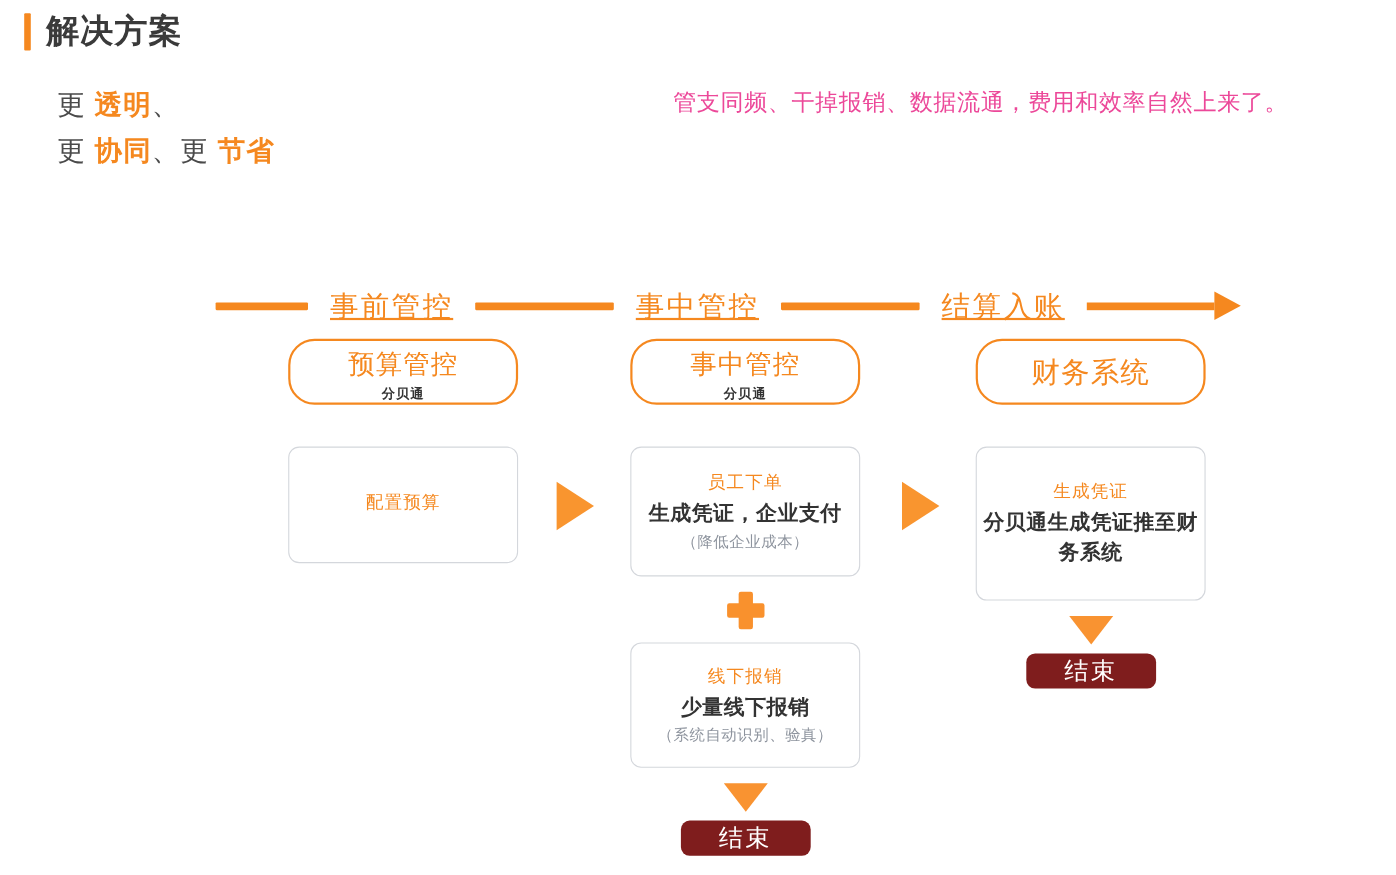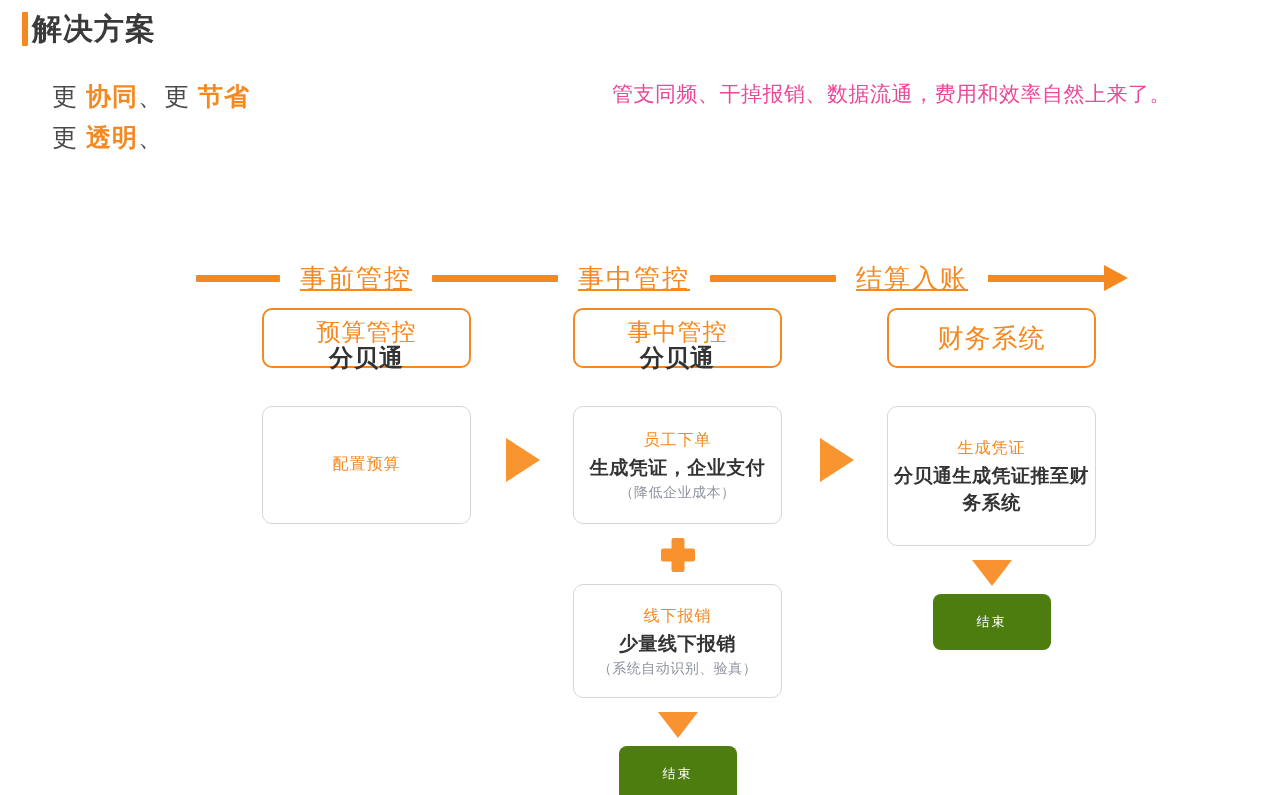--- a/index.html
+++ b/index.html
@@ -21,21 +21,21 @@
     position: absolute;
     left: 0; top: 0;
     width: 1269px;
   }
   .title-row {
     position: absolute;
     left: 22px;
     top: 12px;
     display: flex;
     align-items: center;
-    gap: 4px;
+    gap: 14px;
   }
   .title-accent {
     width: 6px;
     height: 34px;
     background: #f5881f;
     border-radius: 1px;
     flex: 0 0 auto;
   }
   .page-title {
     font-size: 30px;
@@ -131,42 +131,42 @@
   }
   .col.c1 { left: 262px; }
   .col.c2 { left: 573px; }
   .col.c3 { left: 887px; }
 
   
   .sys-box {
     width: 209px;
     box-sizing: border-box;
     border: 2.5px solid #f5881f;
-    border-radius: 10px;
+    border-radius: 24px;
     background: #ffffff;
     padding: 8px 0 10px 0;
     text-align: center;
     height: 60px;
   }
   .sys-box.single {
     padding: 0;
     height: 60px;
     display: flex;
     align-items: center;
     justify-content: center;
   }
   .sys-title {
     color: #f5881f;
     font-size: 24px;
     letter-spacing: 1px;
     line-height: 28px;
   }
   .sys-sub {
     color: #333333;
-    font-size: 24px;
+    font-size: 12px;
     font-weight: bold;
     line-height: 24px;
     letter-spacing: 1px;
   }
 
   
   .card {
     width: 209px;
     box-sizing: border-box;
     border: 1.5px solid #d4d7dc;
@@ -222,27 +222,27 @@
     border-top: 26px solid #f99331;
   }
 
   
   .end-wrap {
     width: 209px;
     display: flex;
     justify-content: center;
   }
   .end-btn {
-    background: #4d7c0f;
+    background: #7f1d1d;
     color: #ffffff;
-    font-size: 13px;
+    font-size: 22px;
     letter-spacing: 2px;
     border-radius: 8px;
     width: 118px;
-    height: 56px;
+    height: 32px;
     display: flex;
     align-items: center;
     justify-content: center;
     border: none;
     font-family: inherit;
   }
 
   
   .step-arrow {
     position: absolute;
@@ -258,22 +258,22 @@
 <body>
 
 <div class="header">
 
   <div class="title-row">
     <div class="title-accent"></div>
     <div class="page-title">解决方案</div>
   </div>
 
   <div class="subtitle-block">
+    <span class="ln"><span>更 </span><span class="hl">透明</span><span>、</span></span>
     <span class="ln"><span>更 </span><span class="hl">协同</span><span>、更 </span><span class="hl">节省</span></span>
-    <span class="ln"><span>更 </span><span class="hl">透明</span><span>、</span></span>
   </div>
 
   <div class="lead-text">管支同频、干掉报销、数据流通，费用和效率自然上来了。</div>
 </div>
 
 <div class="stage-strip">
   <div class="stage-bar b1"></div>
   <div class="stage-label">事前管控</div>
   <div class="stage-bar b2"></div>
   <div class="stage-label">事中管控</div>
@@ -286,21 +286,21 @@
 </div>
 
 <div class="columns">
 
   <div class="col c1">
     <div class="sys-box">
       <div class="sys-title">预算管控</div>
       <div class="sys-sub">分贝通</div>
     </div>
 
-    <div class="card" style="margin-top:38px;height:118px;">
+    <div class="card" style="margin-top:38px;height:106px;">
       <div class="card-head">配置预算</div>
     </div>
   </div>
 
   <div class="col c2">
     <div class="sys-box">
       <div class="sys-title">事中管控</div>
       <div class="sys-sub">分贝通</div>
     </div>
 

